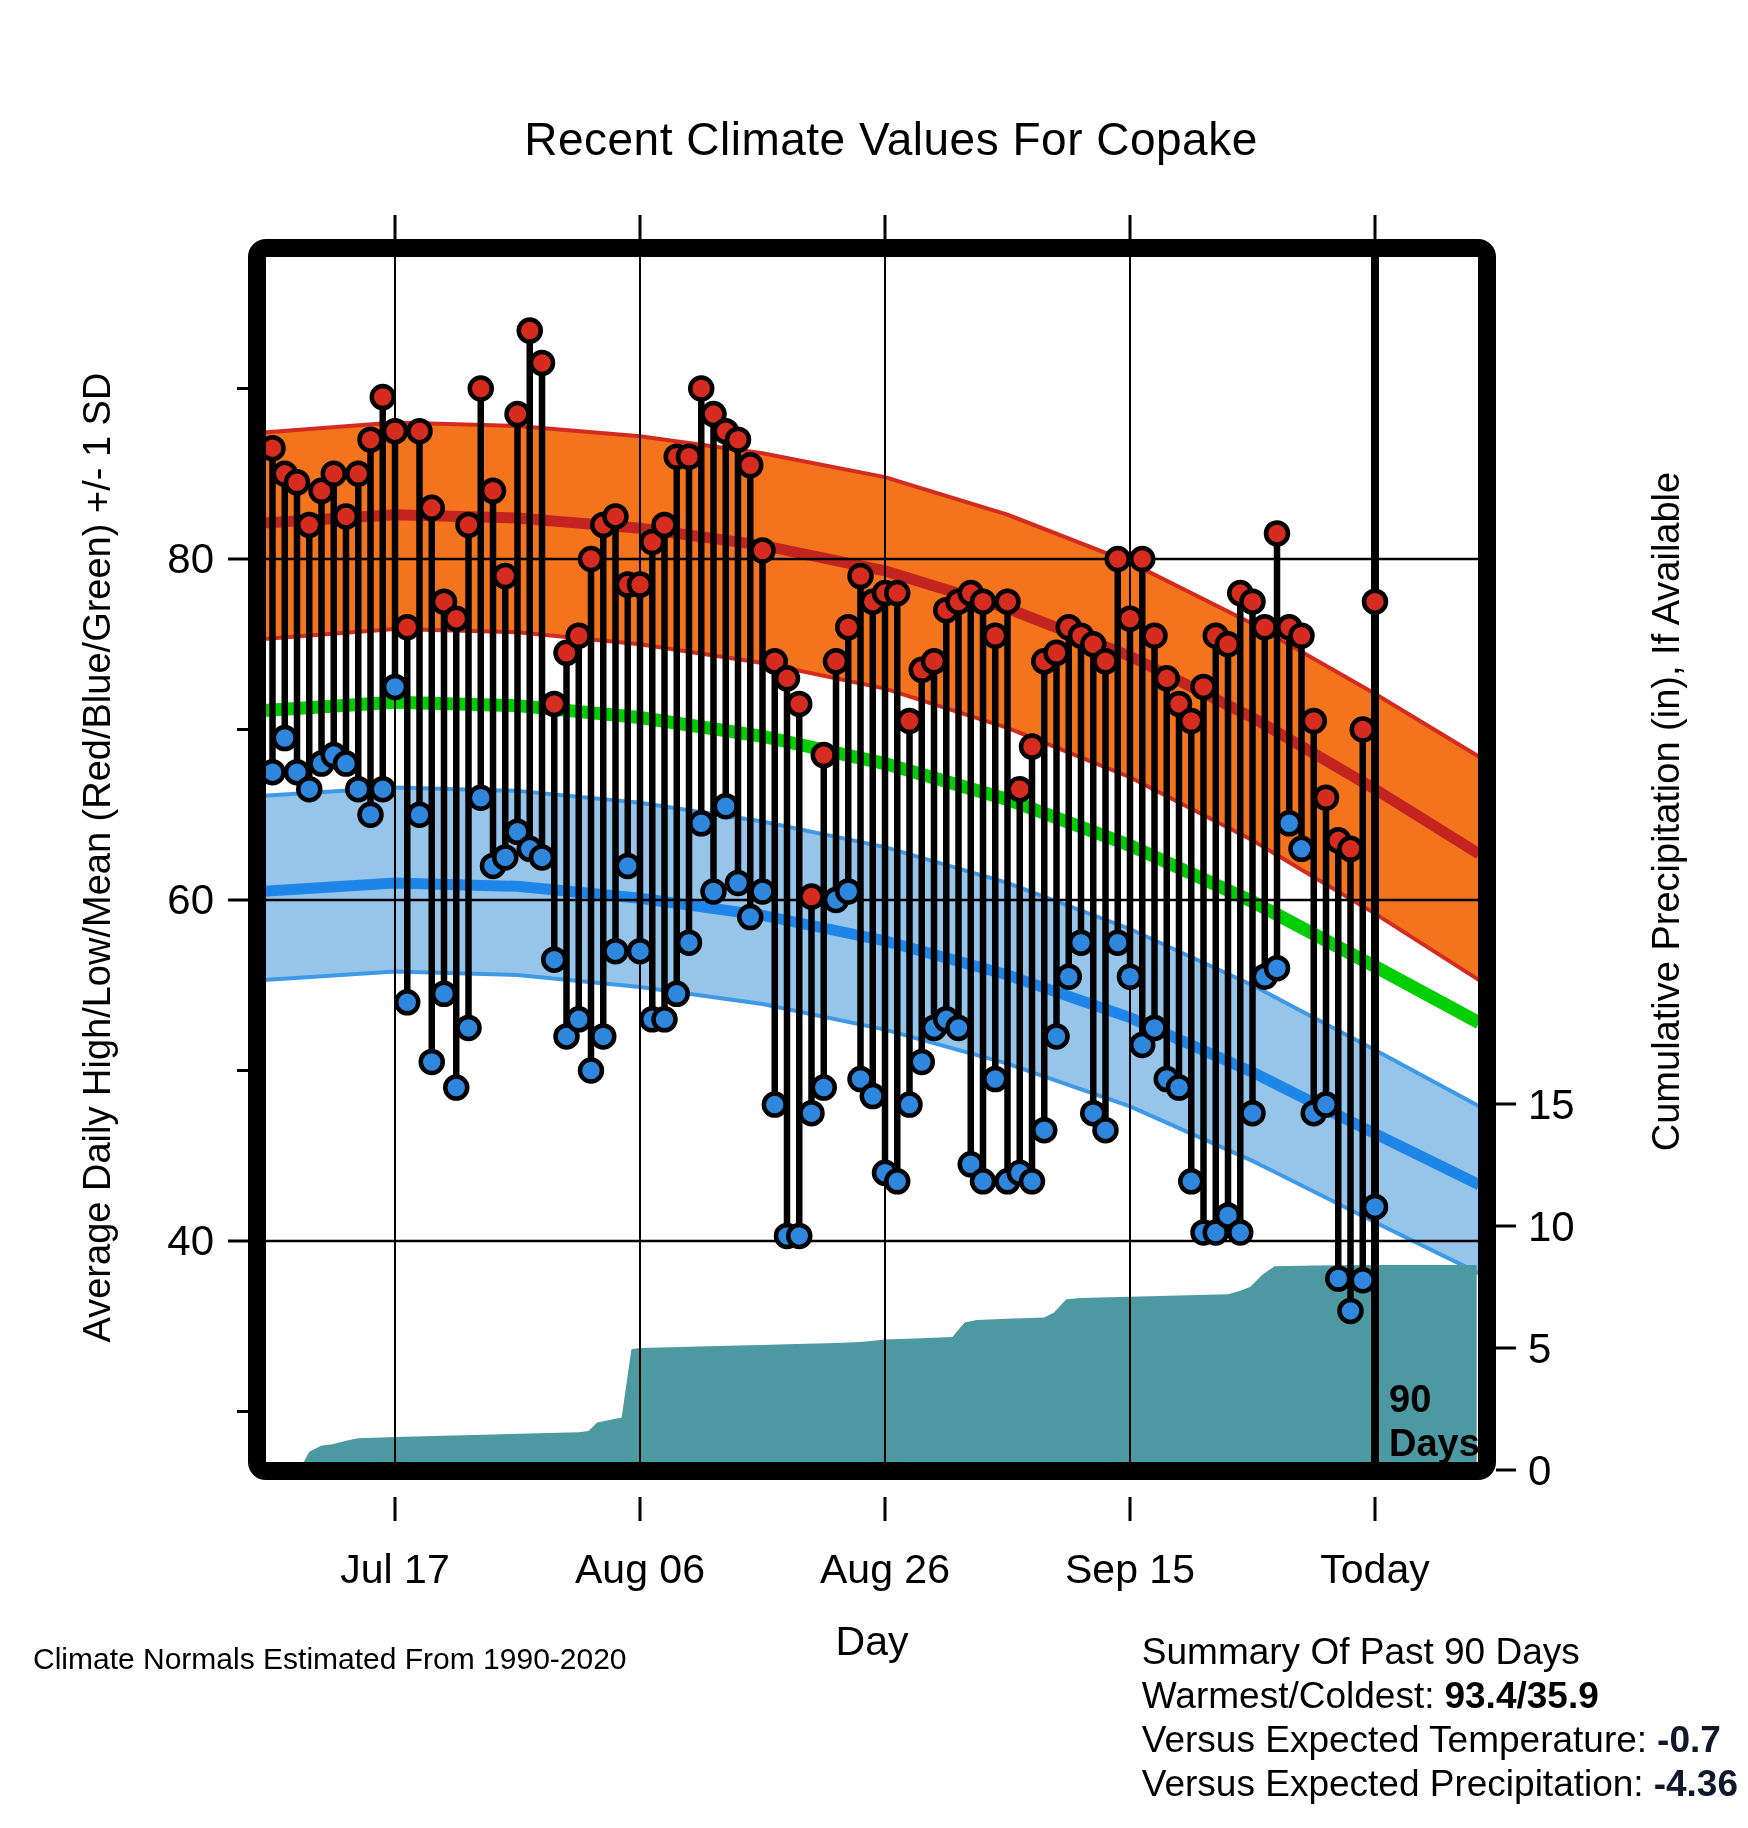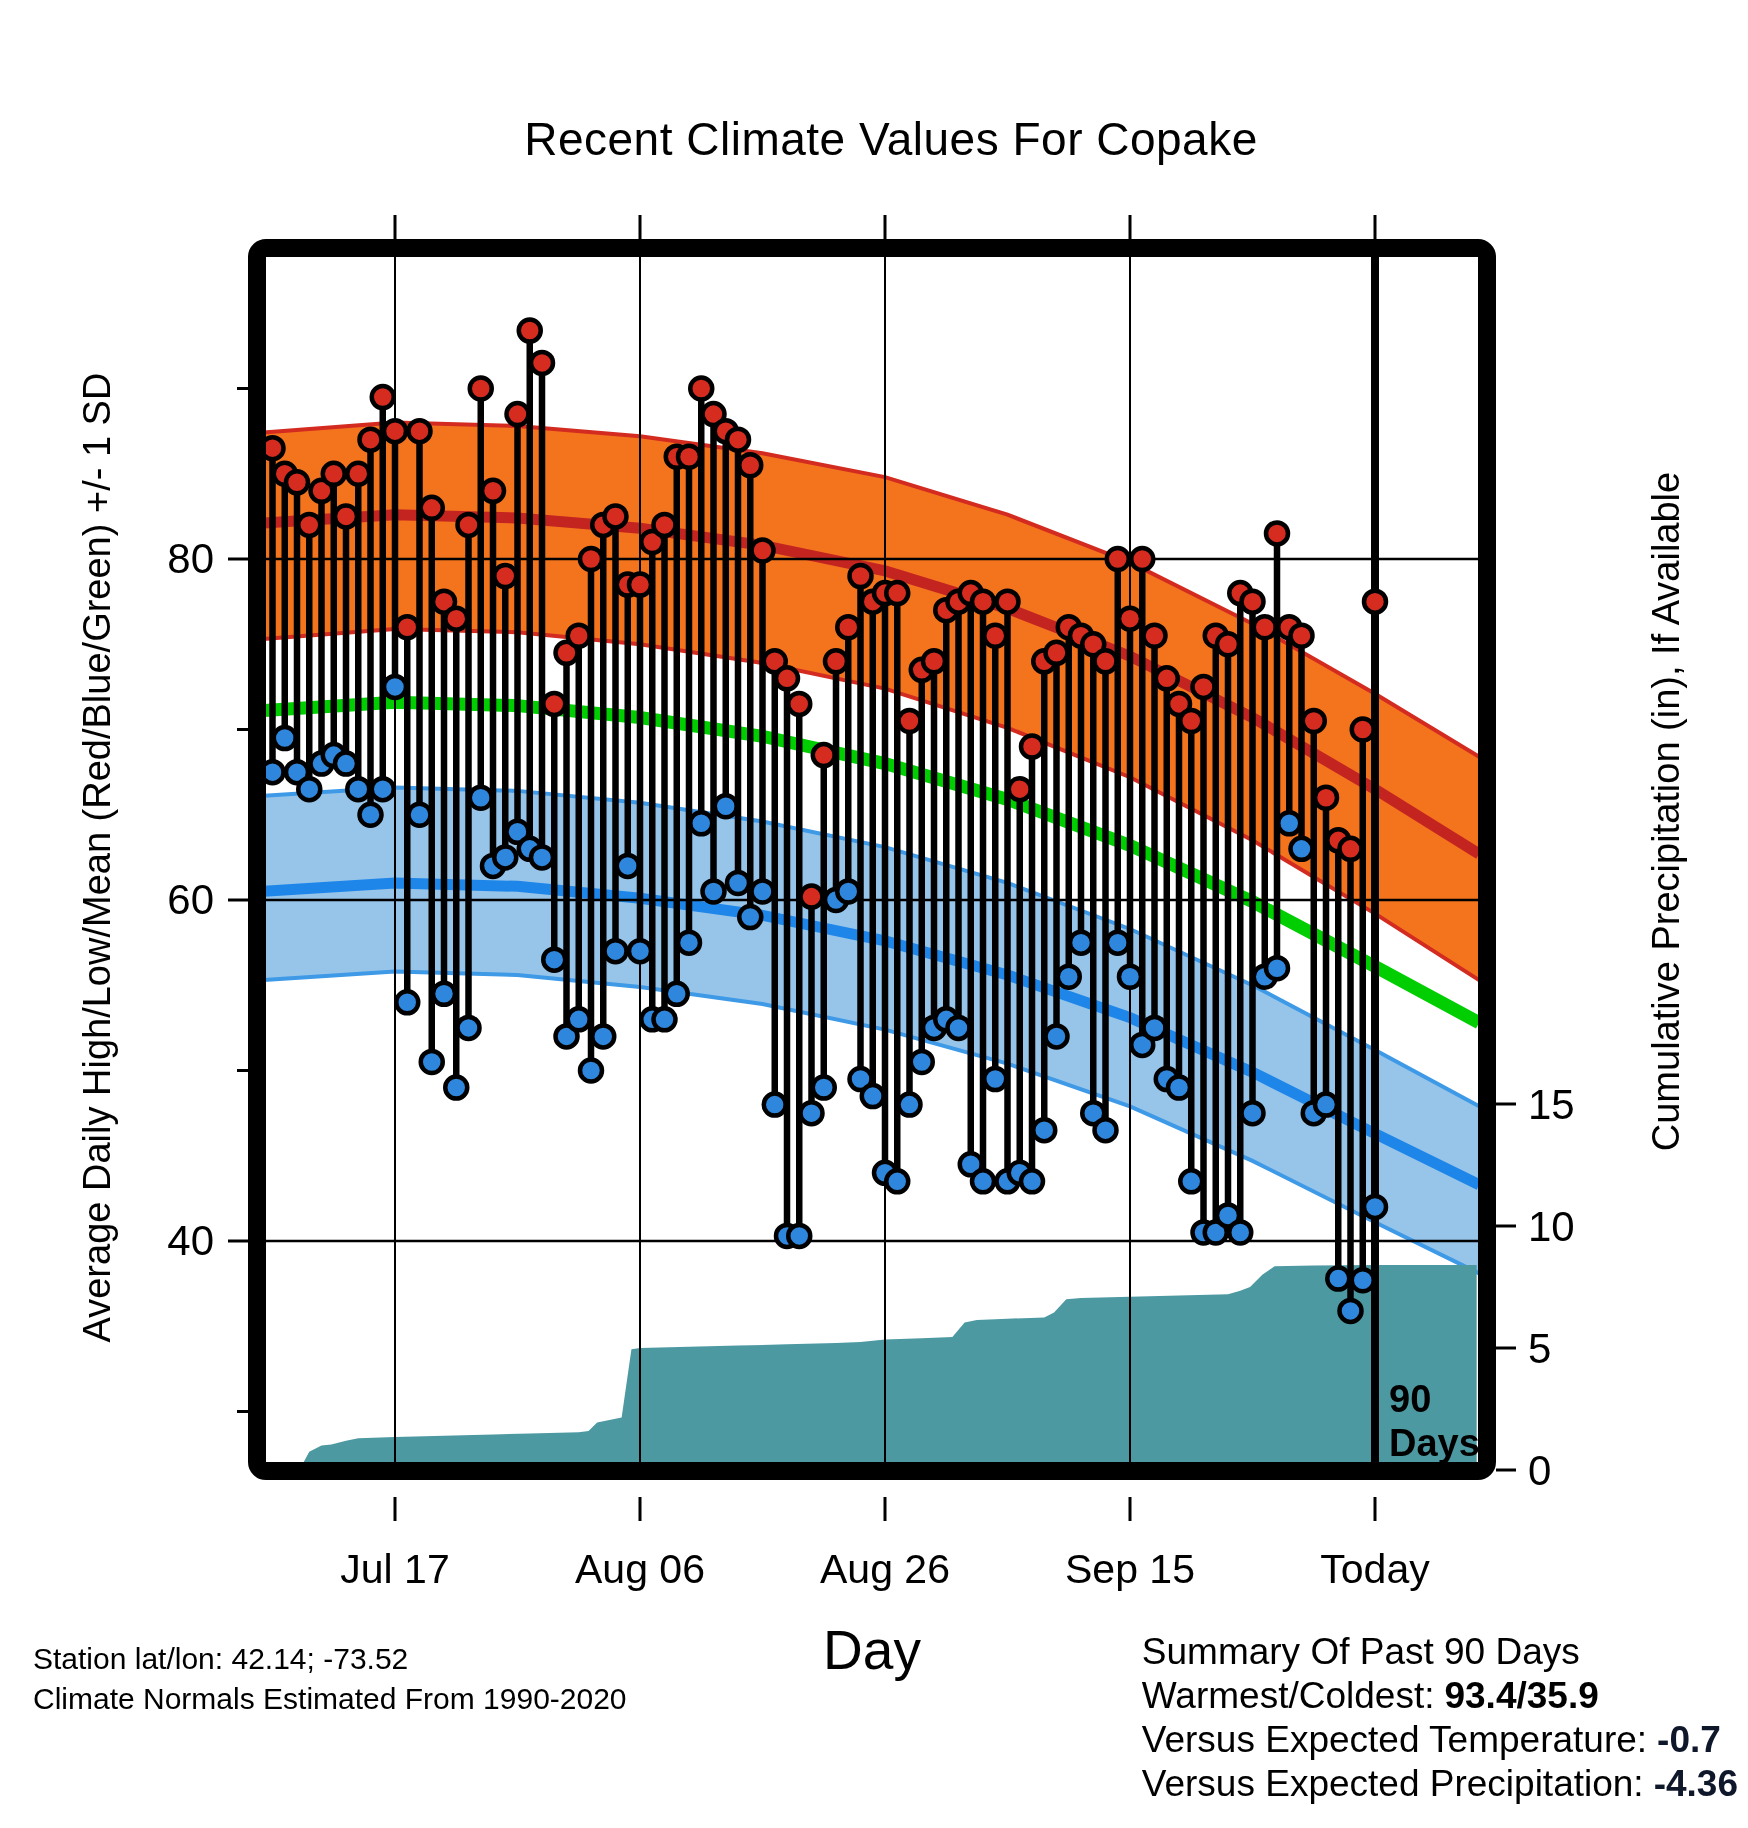--- a/index.html
+++ b/index.html
@@ -5,21 +5,21 @@
   html,body{margin:0;padding:0;background:#ffffff;}
   .canvas{position:relative;width:1748px;height:1828px;background:#ffffff;
           font-family:"Liberation Sans",sans-serif;color:#000;overflow:hidden;}
   .chart-svg{position:absolute;left:0;top:0;}
   .page-title{position:absolute;top:112px;left:17px;width:100%;text-align:center;
               font-size:46px;letter-spacing:0.5px;}
   .ylab-left{position:absolute;left:-603px;top:836px;width:1400px;text-align:center;
              font-size:38px;transform:rotate(-90deg);}
   .ylab-right{position:absolute;left:966px;top:790px;width:1400px;text-align:center;
               font-size:38px;transform:rotate(-90deg);}
-  .xlab{position:absolute;left:722px;top:1618px;width:300px;text-align:center;font-size:55px;}
+  .xlab{position:absolute;left:722px;top:1618px;width:300px;text-align:center;font-size:41px;}
   .footer{position:absolute;left:33px;top:1639px;font-size:30px;line-height:40px;white-space:nowrap;}
   .summary{position:absolute;right:10px;top:1630px;font-size:37px;line-height:44px;white-space:nowrap;}
   .summary .value{font-weight:bold;margin-left:10px;}
   .value.black{color:#000;}
   .value.blue{color:#0f172a;}
   .value.brown{color:#0f172a;}
 </style>
 </head>
 <body>
 
@@ -364,21 +364,20 @@
       </g>
     </svg>
 
   <div class="page-title">Recent Climate Values For Copake</div>
 
   <div class="ylab-left">Average Daily High/Low/Mean (Red/Blue/Green) +/- 1 SD</div>
   <div class="ylab-right">Cumulative Precipitation (in), If Available</div>
   <div class="xlab">Day</div>
 
   <div class="footer">
-    <div>Station lat/lon: 42.14; -73.52</div>
     <div>Climate Normals Estimated From 1990-2020</div>
   </div>
 
   <div class="summary">
     <div>Summary Of Past 90 Days</div>
     <div>
       <span>Warmest/Coldest:</span><span class="value black">93.4/35.9</span>
     </div>
     <div>
       <span>Versus Expected Temperature:</span><span class="value blue">-0.7</span>

